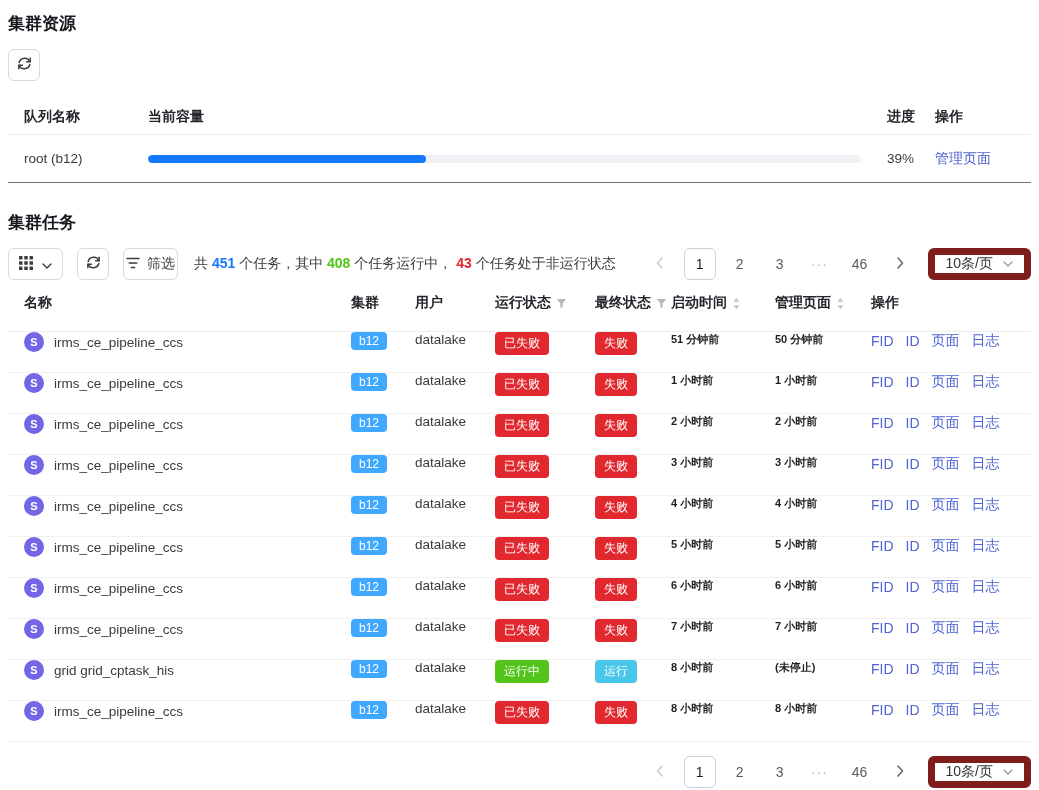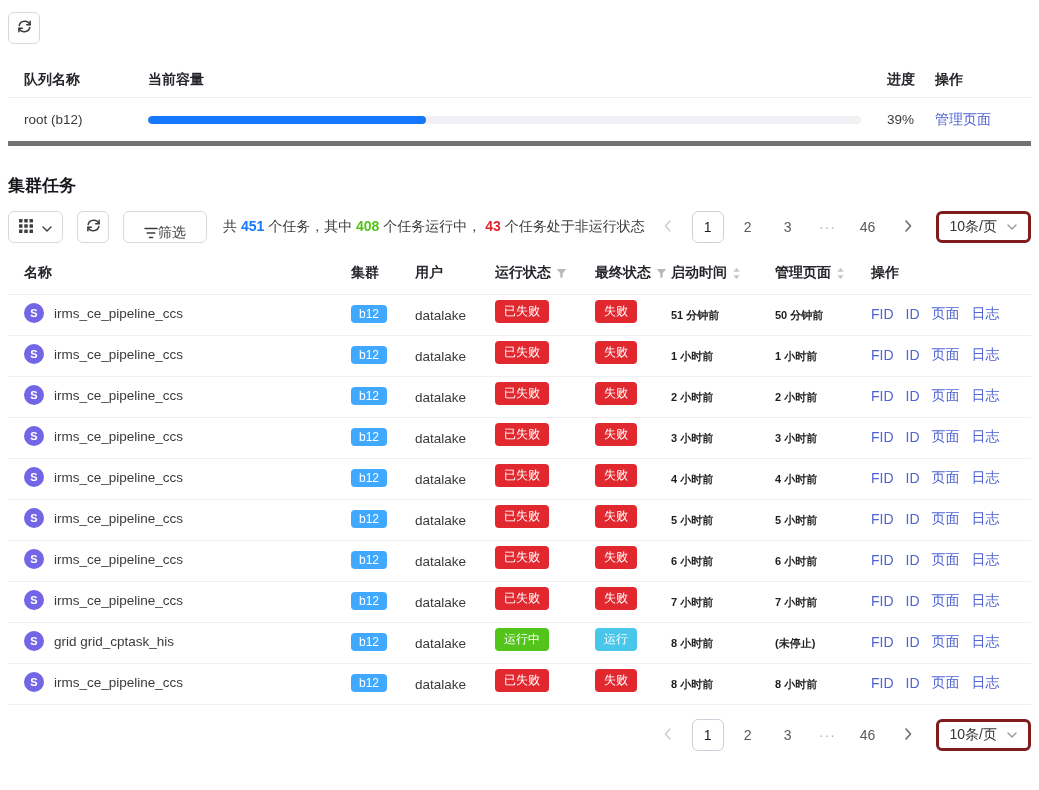--- a/index.html
+++ b/index.html
@@ -15,27 +15,27 @@
   .section-tasks h2.section-title { margin-top:28px; }
 
   
   .icon-btn, .grid-btn, .filter-btn {
     display:inline-flex; align-items:center; justify-content:center;
     height:32px; background:#fff; border:1px solid #d9d9d9; border-radius:6px;
     color:#3d3d3d; cursor:pointer; font-family:inherit; font-size:14px;
   }
   .icon-btn { width:32px; }
   .grid-btn { gap:9px; padding:0 10px; }
-  .filter-btn { gap:0; padding:0 20px;align-items:flex-end; }
+  .filter-btn { gap:7px; padding:0 2px; }
 
   
   .res-table { margin-top:18px; }
   .res-header, .res-row { display:flex; align-items:center; padding:0 10px 0 16px; }
   .res-header { height:36px; border-bottom:1px solid #ececec; font-weight:600; color:#24262b; }
-  .res-row { height:48px; border-bottom:5px solid #737373; font-size:13.5px; color:#3a3a3a; }
+  .res-row { height:48px; border-bottom:1px solid #737373; font-size:13.5px; color:#3a3a3a; }
   .r-queue { width:124px; }
   .r-capacity { flex:1; padding-right:26px; }
   .r-progress { width:48px; }
   .r-action { width:86px; }
   .progress-track { height:8px; background:#f0f1f4; border-radius:4px; overflow:hidden; }
   .progress-fill { height:100%; background:var(--primary); border-radius:4px; }
 
   
   .toolbar { display:flex; align-items:center; margin:2px 0 14px 0; }
   .tb-left { display:flex; align-items:center; gap:14px; flex:1; }
@@ -51,27 +51,27 @@
     min-width:32px; height:32px; padding:0 4px;
     display:inline-flex; align-items:center; justify-content:center;
     border-radius:6px; color:#5a5a5a; cursor:pointer; background:#fff;
   }
   .page-btn.active { border:1px solid #ccd0da; color:#1f1f1f; }
   .page-btn.ellipsis { color:#b3b3b3; letter-spacing:1px; }
   .page-btn.arrow { color:#6b6b6b; }
   .page-btn.arrow.disabled { color:#cfcfcf; cursor:default; }
   .size-select {
     margin-left:4px; display:inline-flex; align-items:center; gap:10px;
-    height:32px; padding:0 11px; border:3px solid #7f1d1d; border-radius:6px;
+    height:32px; padding:0 11px; border:7px solid #7f1d1d; border-radius:6px;
     color:#333; cursor:pointer; background:#fff;
   }
   .size-select .chev { color:#9a9a9a; display:inline-flex; }
 
   
-  .task-header, .task-row { display:flex; align-items:flex-end; padding:0 10px 12px 16px; }
+  .task-header, .task-row { display:flex; align-items:flex-start; padding:0 10px 12px 16px; }
   .task-header { height:38px; border-bottom:1px solid #ececec; font-weight:600; color:#24262b; }
   .task-row { height:41px; border-bottom:1px solid #f0f0f0; font-size:13.5px; color:#3a3a3a; }
   .th-inner { display:inline-flex; align-items:center; gap:5px; }
   .c-name { flex:1; display:flex; align-items:center; gap:10px; min-width:0; }
   .c-cluster { width:64px;margin-left:27px; }
   .c-user { width:80px; }
   .c-run { width:100px; }
   .c-final { width:76px; }
   .c-start { width:104px; }
   .c-stop { width:96px; }
@@ -97,20 +97,21 @@
   .footer-bar { display:flex; justify-content:flex-end; margin-top:14px; }
 
   .muted-icon { color:#bdbdbd; display:inline-flex; }
 </style>
 </head>
 <body>
 
 <div class="page">
 
   <section class="section-resources">
+    <h2 class="section-title">集群资源</h2>
 
     <button class="icon-btn">
       <span class="icon">
         <svg width="15" height="15" viewBox="0 0 16 16" fill="none" stroke="currentColor" stroke-width="1.6" stroke-linecap="round" stroke-linejoin="round">
           <path d="M13.8 6.2A6.1 6.1 0 0 0 2.3 7"></path>
           <path d="M2.2 9.8A6.1 6.1 0 0 0 13.7 9"></path>
           <path d="M14 2.5v3.7h-3.7"></path>
           <path d="M2 13.5V9.8h3.7"></path>
         </svg>
       </span>

